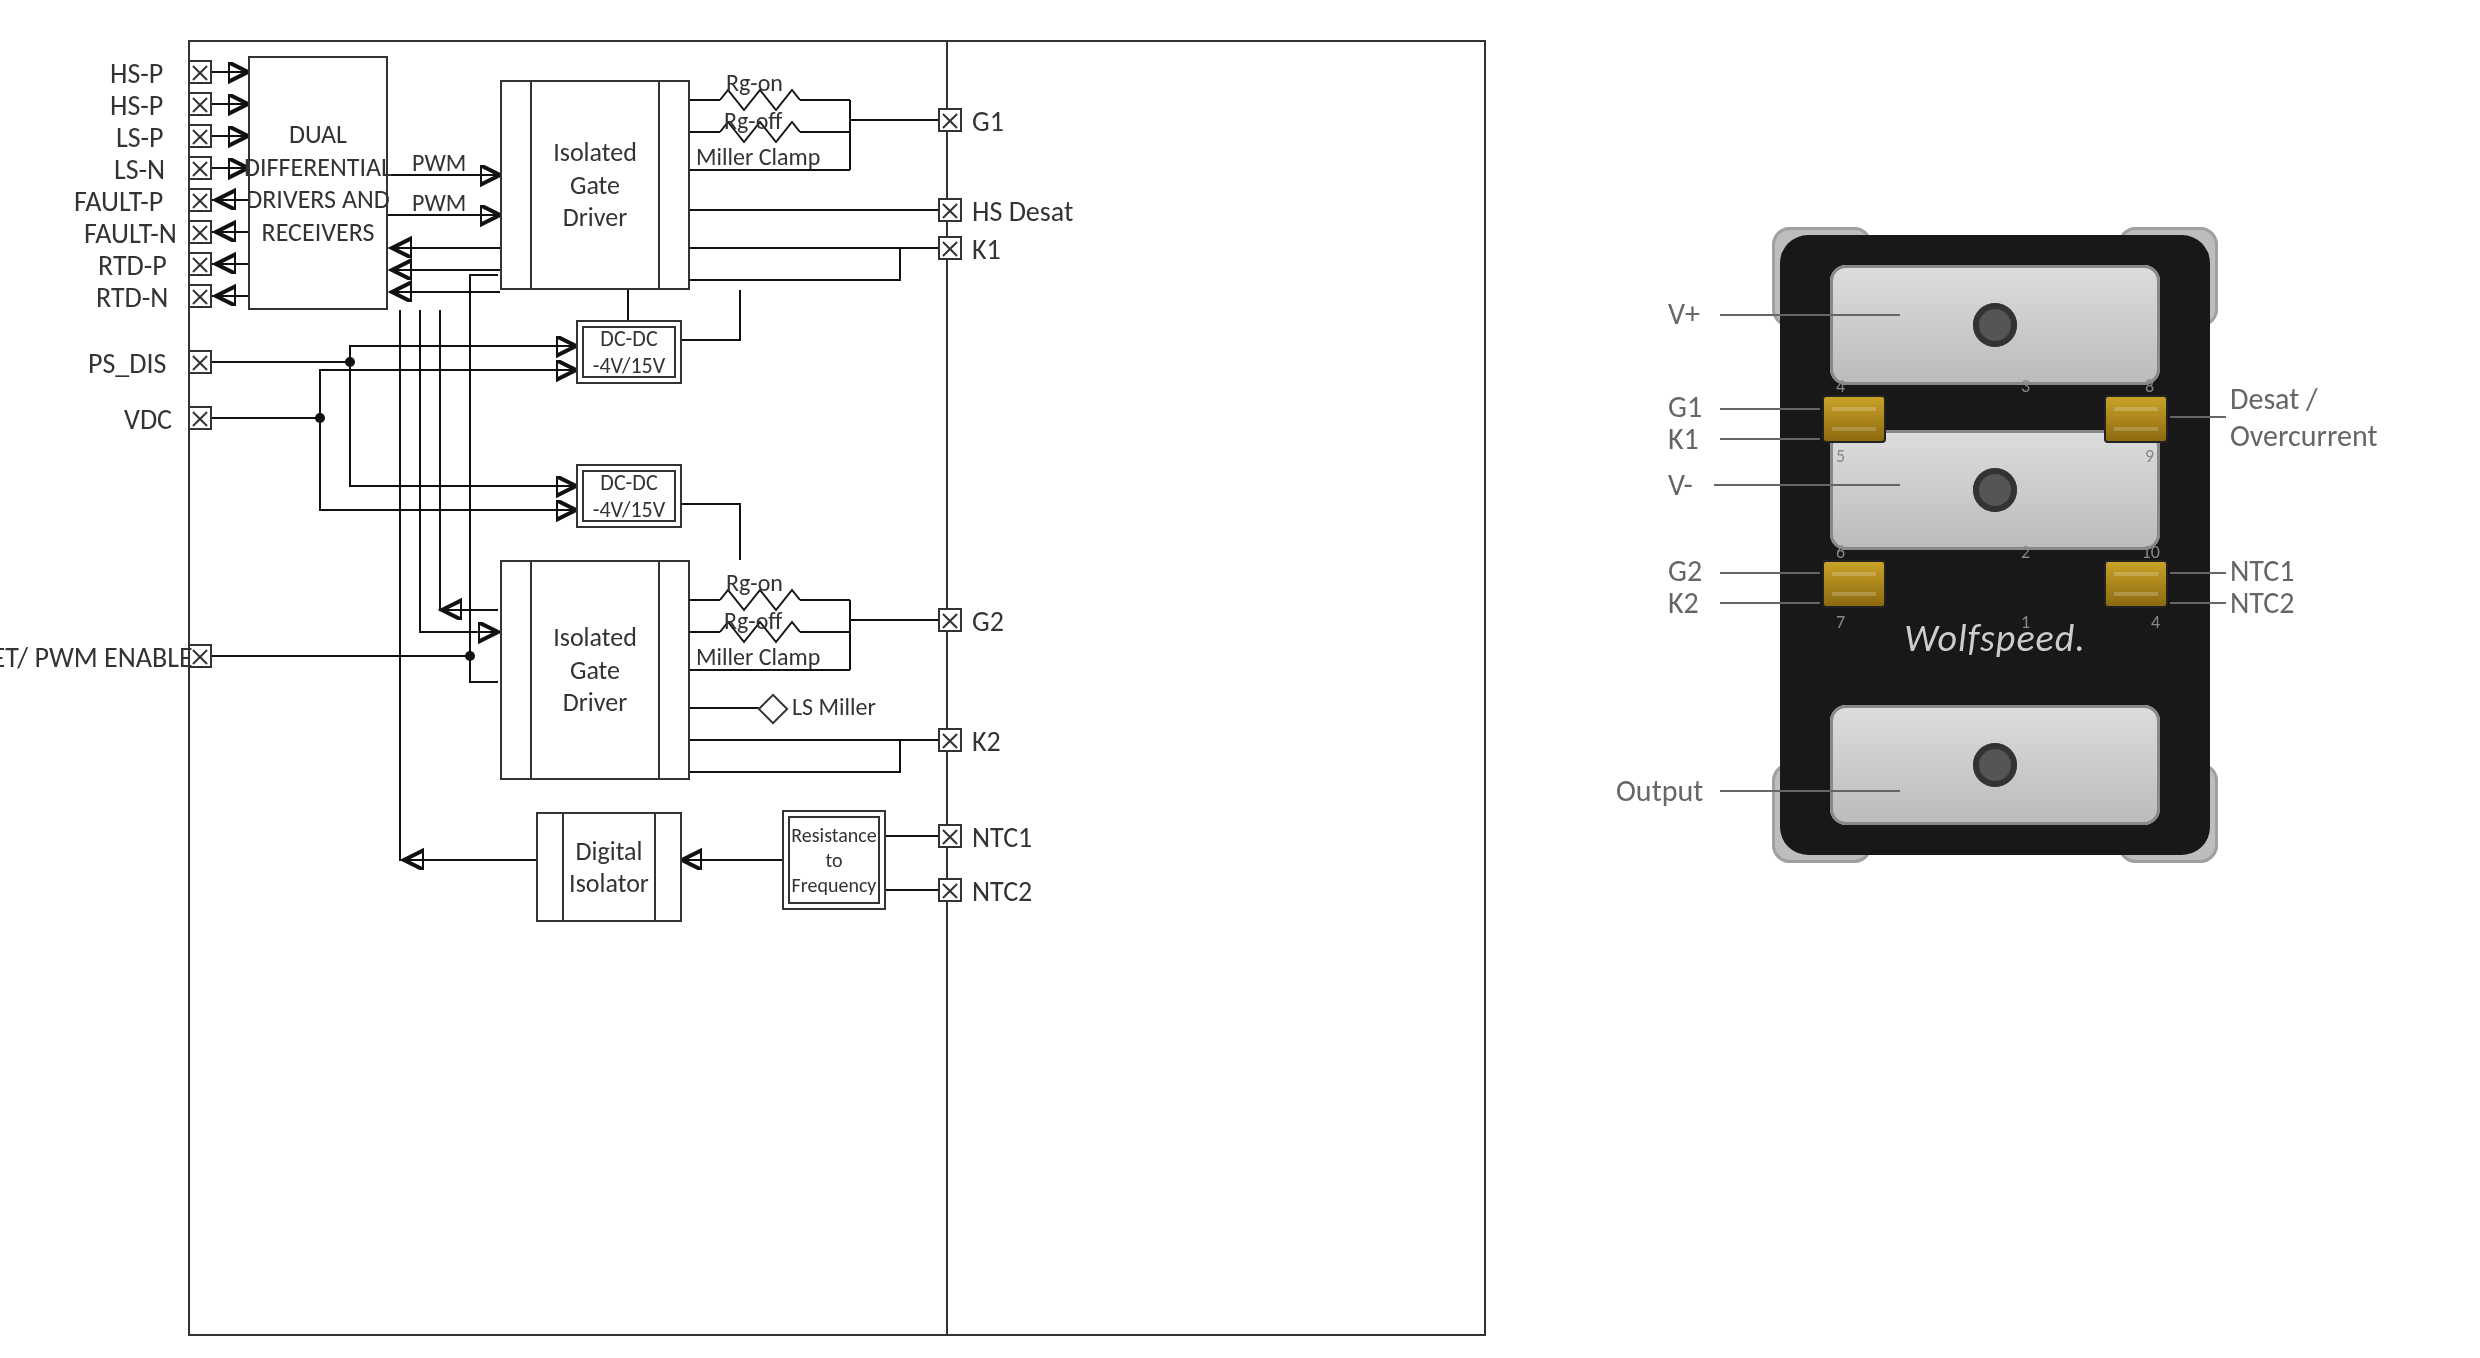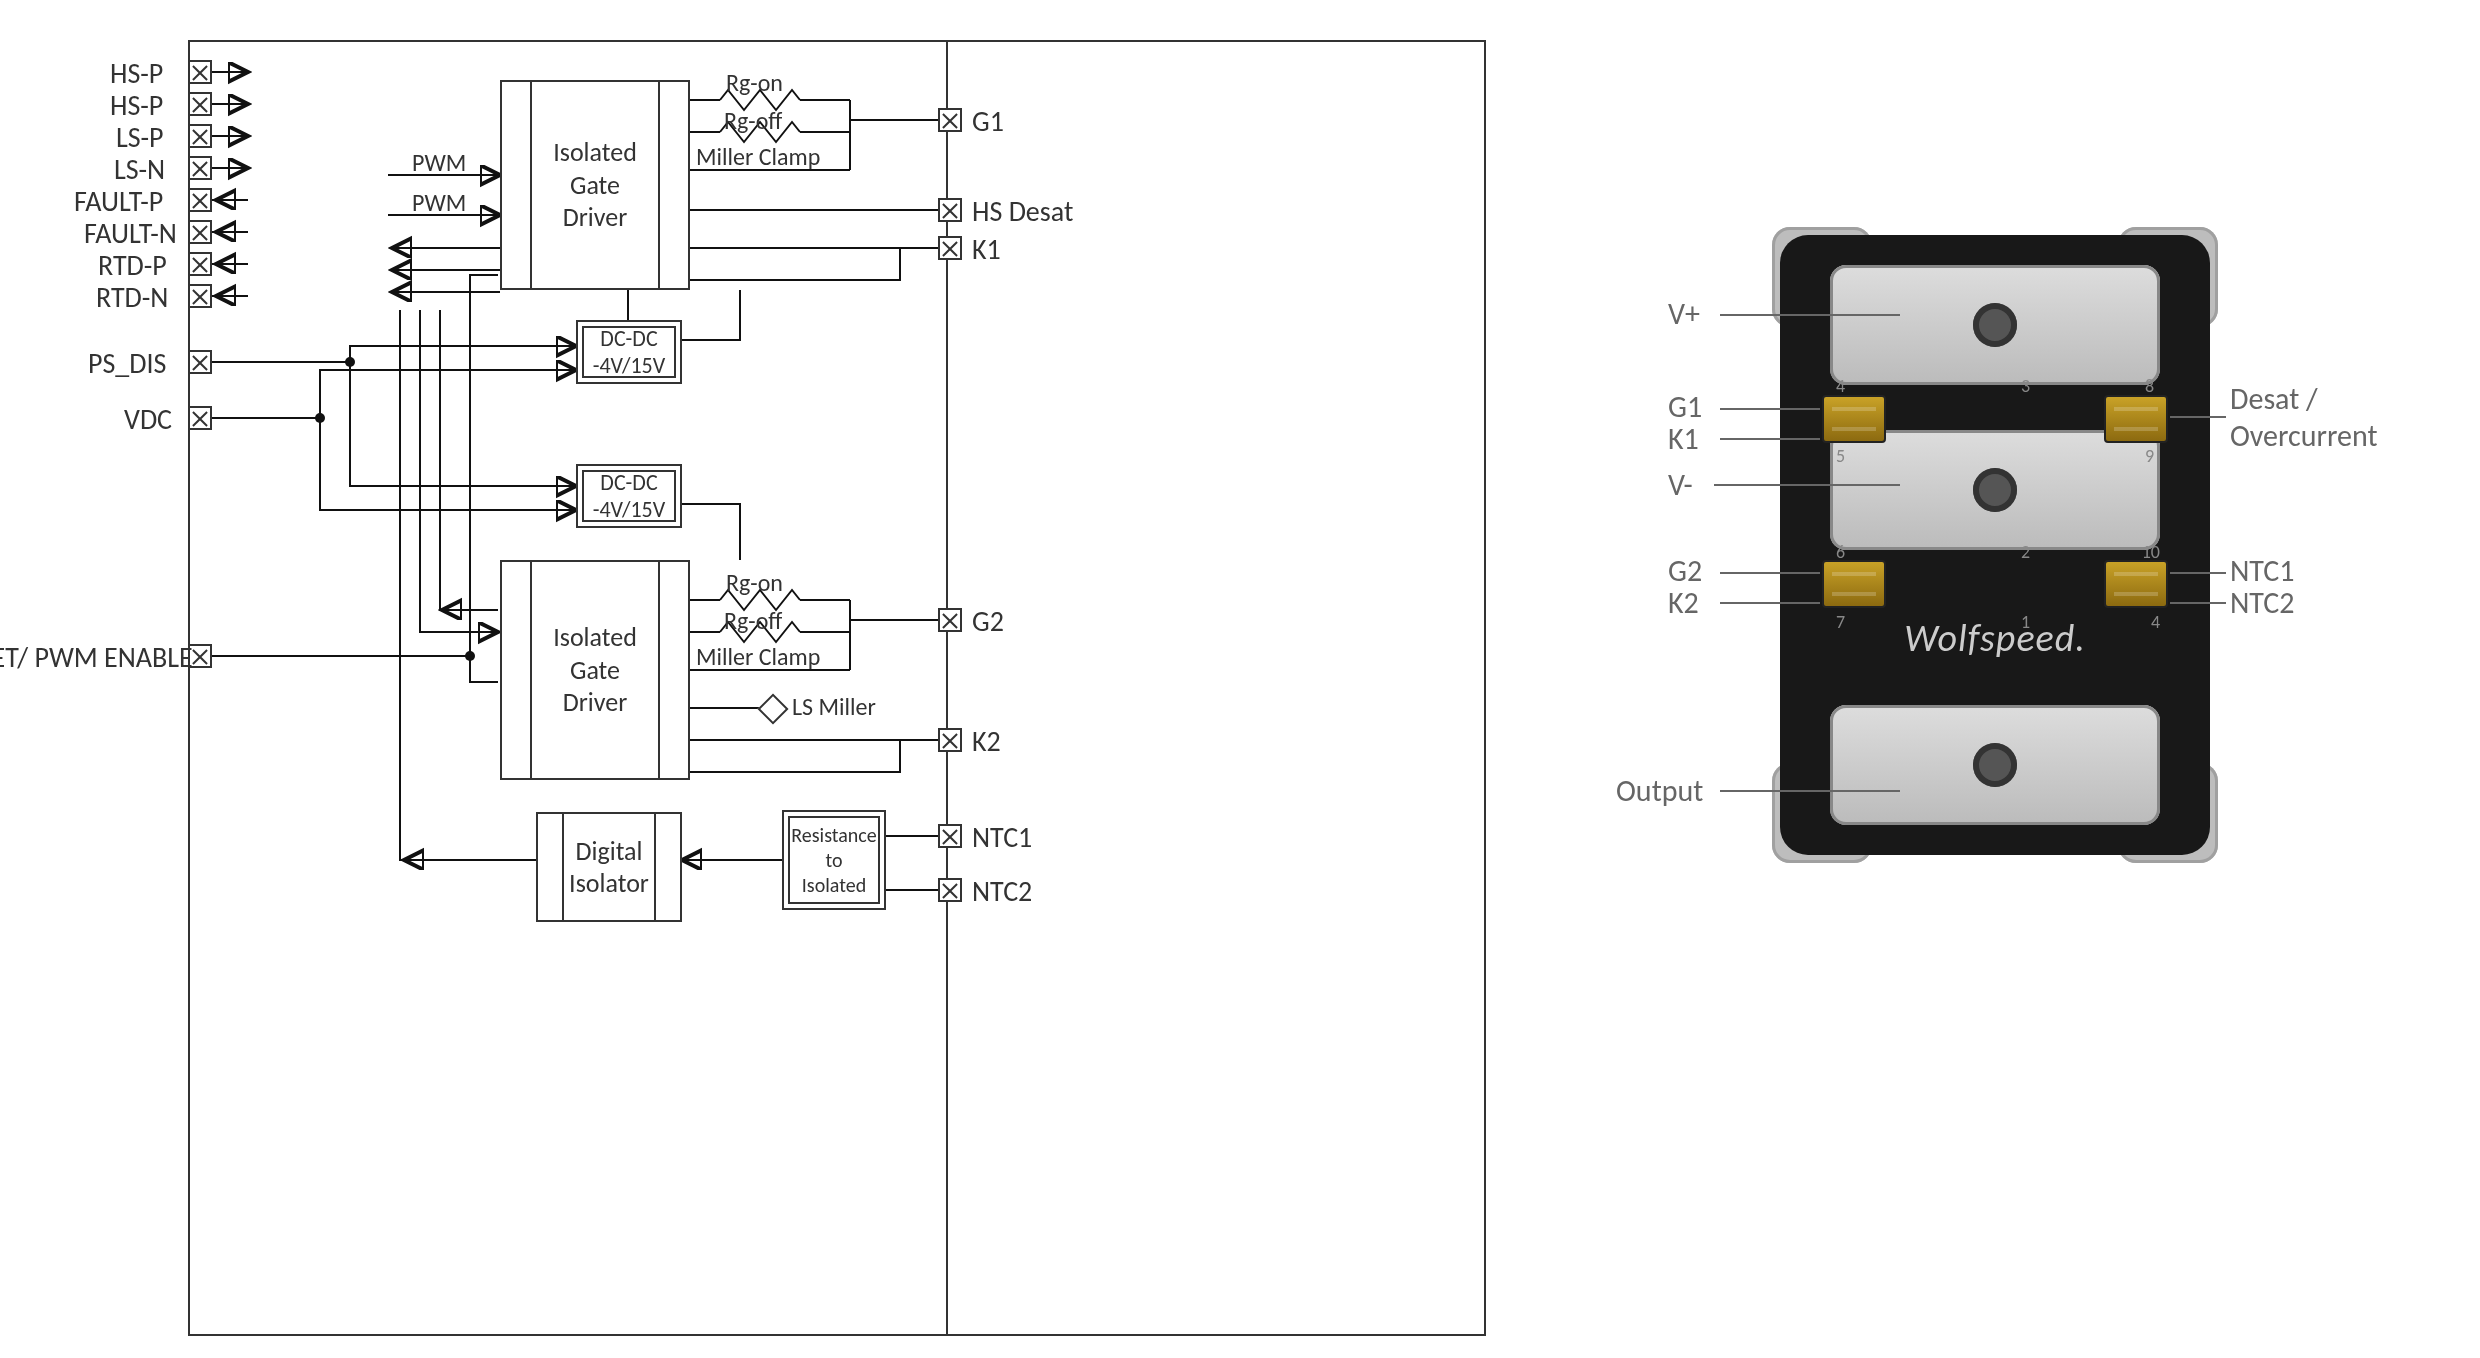--- a/index.html
+++ b/index.html
@@ -272,20 +272,26 @@
   <div class="label" style="left:952px; top:212px">K1</div>
   <div class="pin" style="left:918px; top:588px"></div>
   <div class="label" style="left:952px; top:584px">G2</div>
   <div class="pin" style="left:918px; top:708px"></div>
   <div class="label" style="left:952px; top:704px">K2</div>
   <div class="pin" style="left:918px; top:804px"></div>
   <div class="label" style="left:952px; top:800px">NTC1</div>
   <div class="pin" style="left:918px; top:858px"></div>
   <div class="label" style="left:952px; top:854px">NTC2</div>
 
+  <div class="box" style="left:228px; top:36px; width:140px; height:254px">
+    <span style="white-space:pre-line">DUAL
+DIFFERENTIAL
+DRIVERS AND
+RECEIVERS</span>
+  </div>
 
   <div class="box" style="left:480px; top:60px; width:190px; height:210px">
     <div style="position:absolute;left:28px;top:0;bottom:0;border-left:2px solid #333"></div>
     <div style="position:absolute;right:28px;top:0;bottom:0;border-left:2px solid #333"></div>
     <span style="white-space:pre-line">Isolated
 Gate
 Driver</span>
   </div>
 
   <div class="box double" style="left:556px; top:300px; width:106px; height:64px">
@@ -308,21 +314,21 @@
   <div class="box" style="left:516px; top:792px; width:146px; height:110px">
     <div style="position:absolute;left:24px;top:0;bottom:0;border-left:2px solid #333"></div>
     <div style="position:absolute;right:24px;top:0;bottom:0;border-left:2px solid #333"></div>
     <span style="white-space:pre-line">Digital
 Isolator</span>
   </div>
 
   <div class="box double" style="left:762px; top:790px; width:104px; height:100px; font-size:20px">
     <span style="white-space:pre-line">Resistance
 to
-Isolated</span>
+Frequency</span>
   </div>
 
   <div class="label small" style="left:392px; top:128px">PWM</div>
   <div class="label small" style="left:392px; top:168px">PWM</div>
   <div class="label small" style="left:706px; top:48px">Rg-on</div>
   <div class="label small" style="left:704px; top:86px">Rg-off</div>
   <div class="label small" style="left:676px; top:122px">Miller Clamp</div>
   <div class="label small" style="left:706px; top:548px">Rg-on</div>
   <div class="label small" style="left:704px; top:586px">Rg-off</div>
   <div class="label small" style="left:676px; top:622px">Miller Clamp</div>

